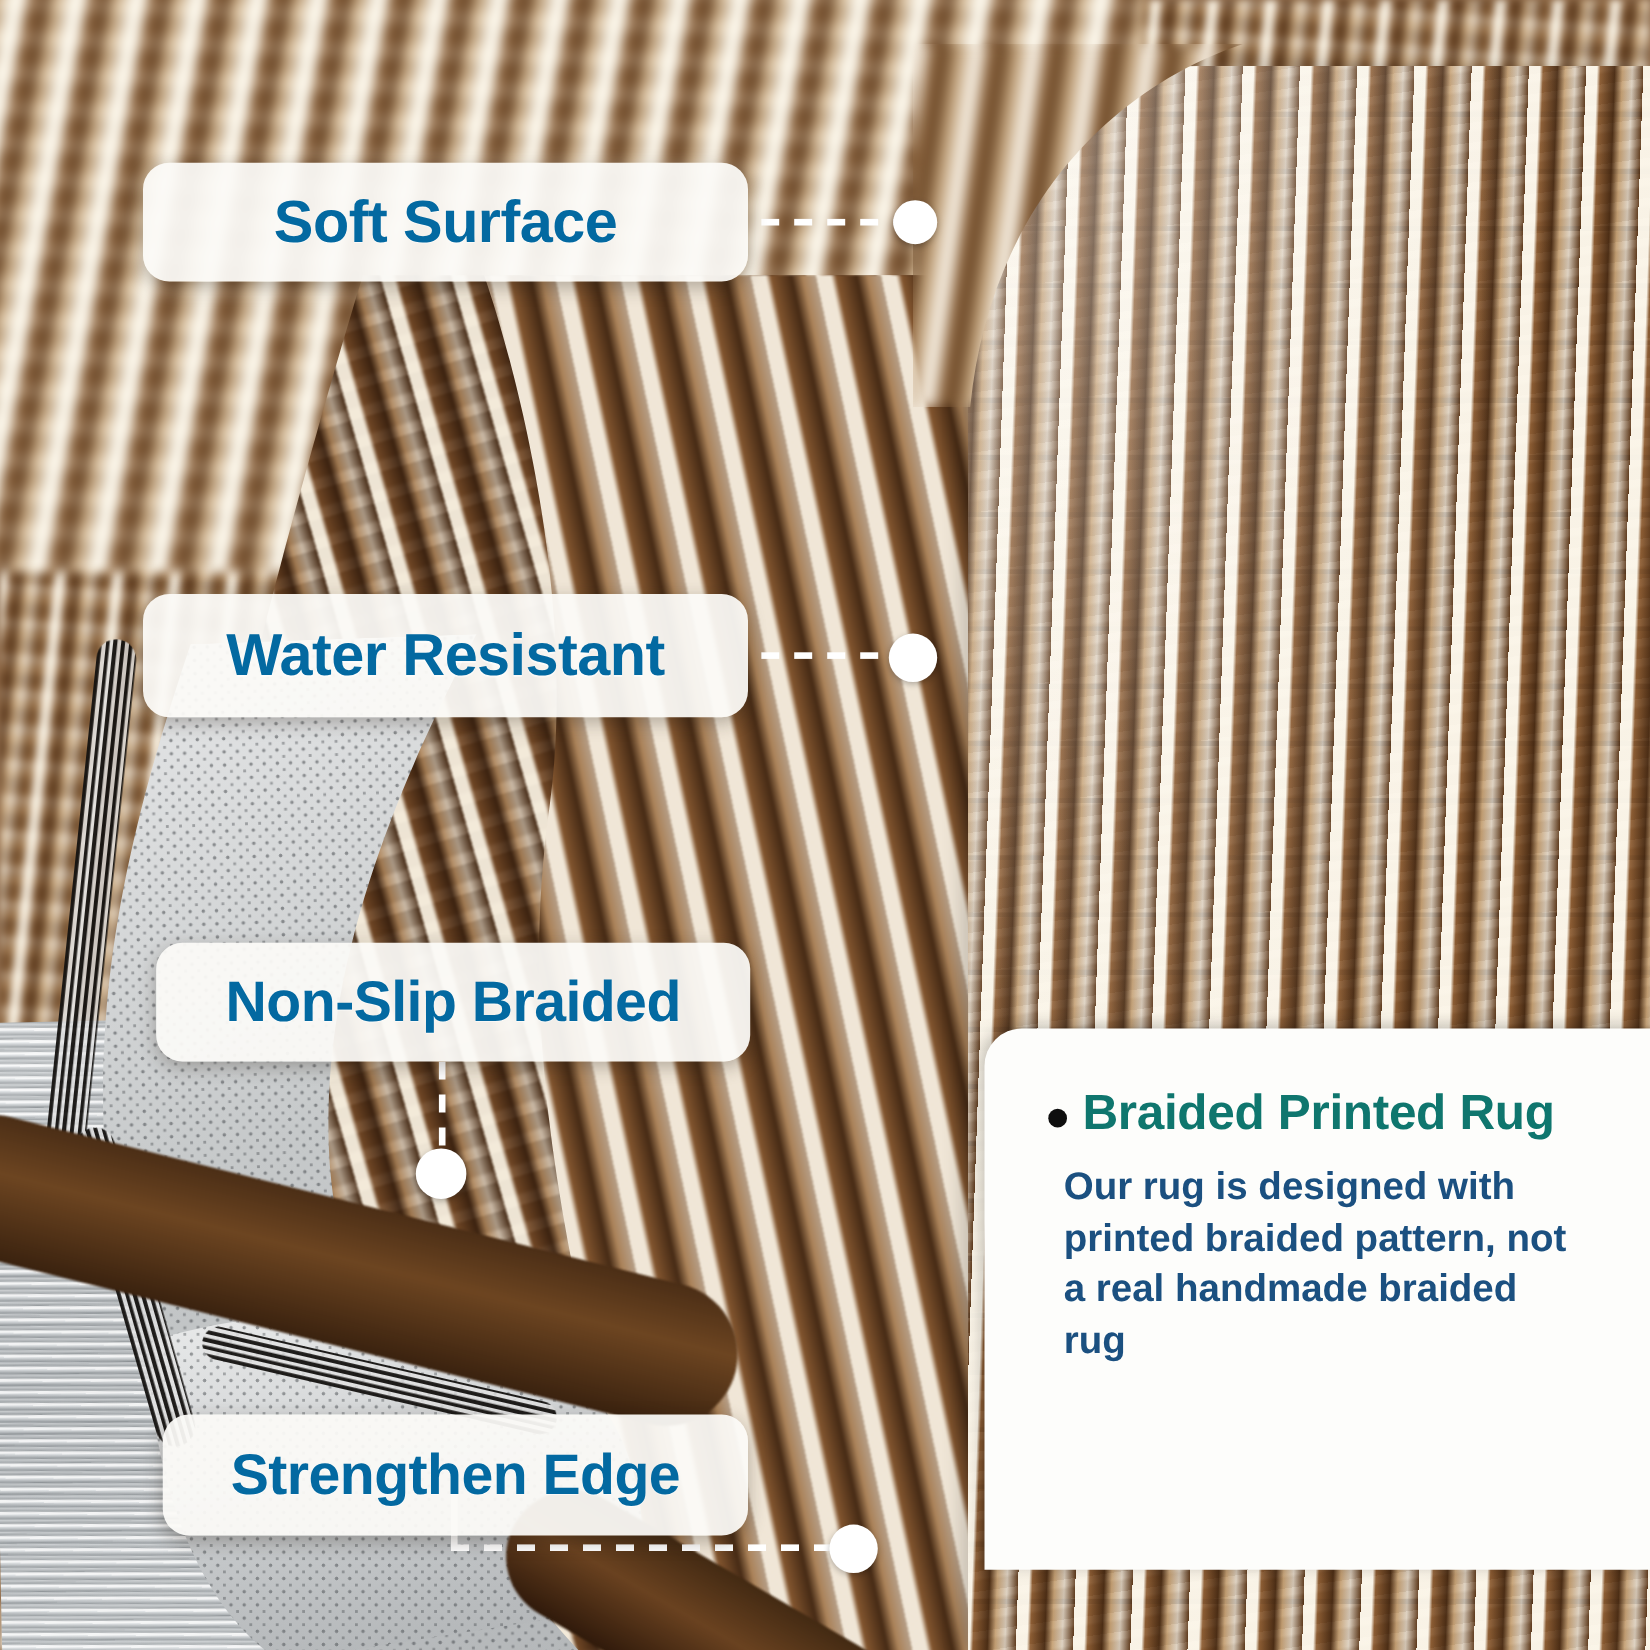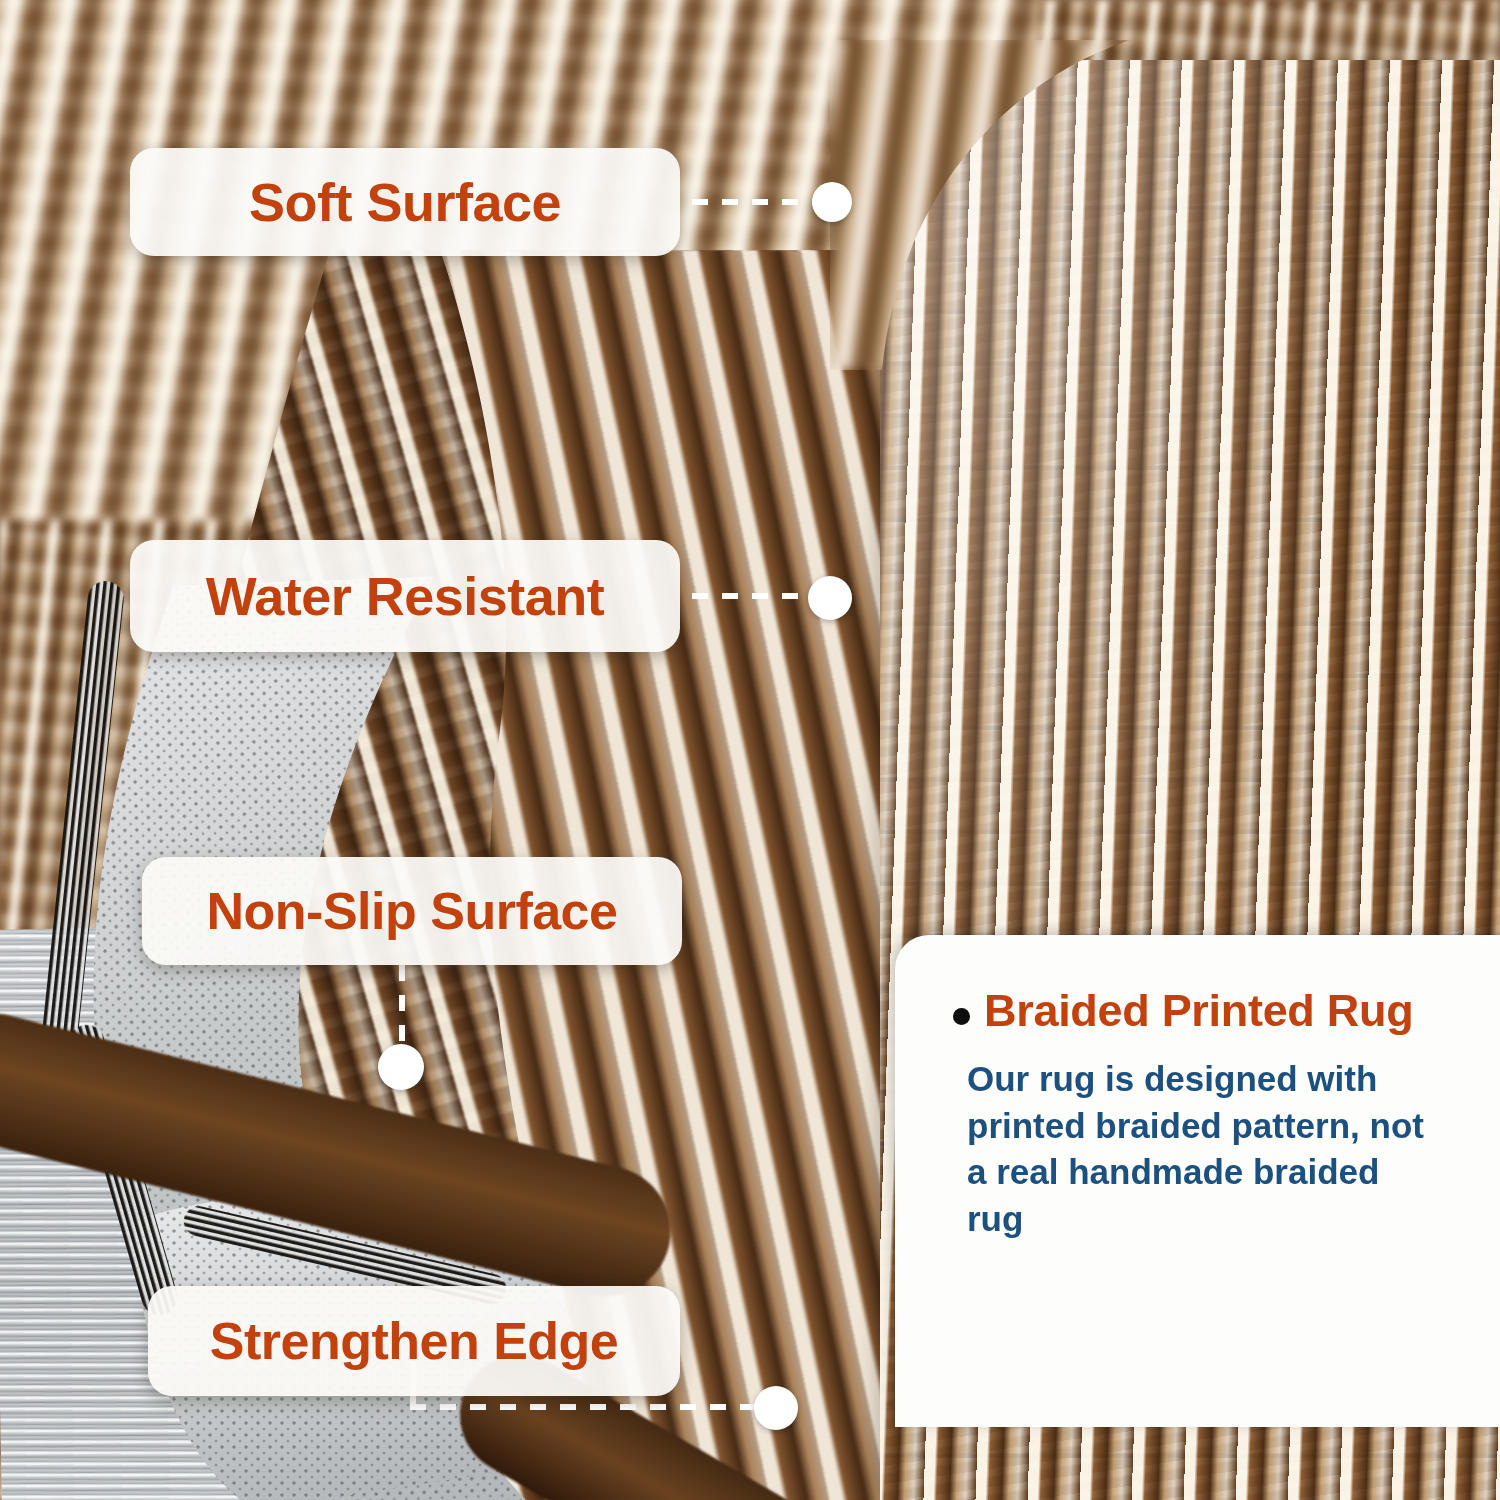--- a/index.html
+++ b/index.html
@@ -208,41 +208,41 @@
   .callout{
     position:absolute;left:895px;top:935px;width:605px;height:492px;
     background:#fdfdfb;
     border-top-left-radius:34px;
     box-shadow:-3px -3px 14px rgba(0,0,0,.22);
     z-index:6;
   }
   .callout-inner{padding:52px 30px 0 58px;}
   .callout-title{
     display:flex;align-items:flex-start;gap:14px;
-    color:#c2410c;font-weight:bold;font-size:45px;line-height:1.05;
+    color:#0f766e;font-weight:bold;font-size:45px;line-height:1.05;
     letter-spacing:-.3px;white-space:nowrap;
   }
   .bullet-dot{
     width:17px;height:17px;border-radius:50%;background:#0e0e0e;
     margin-top:21px;flex:0 0 auto;
   }
   .callout-body{
     margin-top:22px;margin-left:14px;
     color:#1b5080;font-size:35px;line-height:1.33;font-weight:600;
     max-width:460px;
   }
 
   
   .pill{
     position:absolute;z-index:7;
     background:rgba(251,250,247,.94);
     border-radius:24px;
     box-shadow:0 5px 16px rgba(40,30,20,.30);
     display:flex;align-items:center;justify-content:center;
-    color:#c2410c;font-weight:bold;letter-spacing:-.5px;
+    color:#0369a1;font-weight:bold;letter-spacing:-.5px;
     white-space:nowrap;
     text-shadow:0 1px 0 rgba(255,255,255,.55);
   }
   .pill-soft{left:130px;top:148px;width:550px;height:108px;font-size:54px;}
   .pill-water{left:130px;top:540px;width:550px;height:112px;font-size:54px;}
   .pill-nonslip{left:142px;top:857px;width:540px;height:108px;font-size:52px;}
   .pill-strength{left:148px;top:1246px;width:532px;height:110px;font-size:52px;margin-top:40px;}
 
   
   .dash-h{
@@ -311,21 +311,21 @@
 
   <div class="dash-v lead-nonslip-v"></div>
   <div class="dot dot-nonslip"></div>
 
   <div class="solid-v lead-edge-v"></div>
   <div class="dash-h lead-edge-dash"></div>
   <div class="dot dot-edge"></div>
 
   <div class="pill pill-soft">Soft Surface</div>
   <div class="pill pill-water">Water Resistant</div>
-  <div class="pill pill-nonslip">Non-Slip Surface</div>
+  <div class="pill pill-nonslip">Non-Slip Braided</div>
   <div class="pill pill-strength">Strengthen Edge</div>
 
   <div class="callout">
     <div class="callout-inner">
       <div class="callout-title">
         <span class="bullet-dot"></span>
         <span>Braided Printed Rug</span>
       </div>
       <div class="callout-body">Our rug is designed with printed braided pattern, not a real handmade braided rug</div>
     </div>

